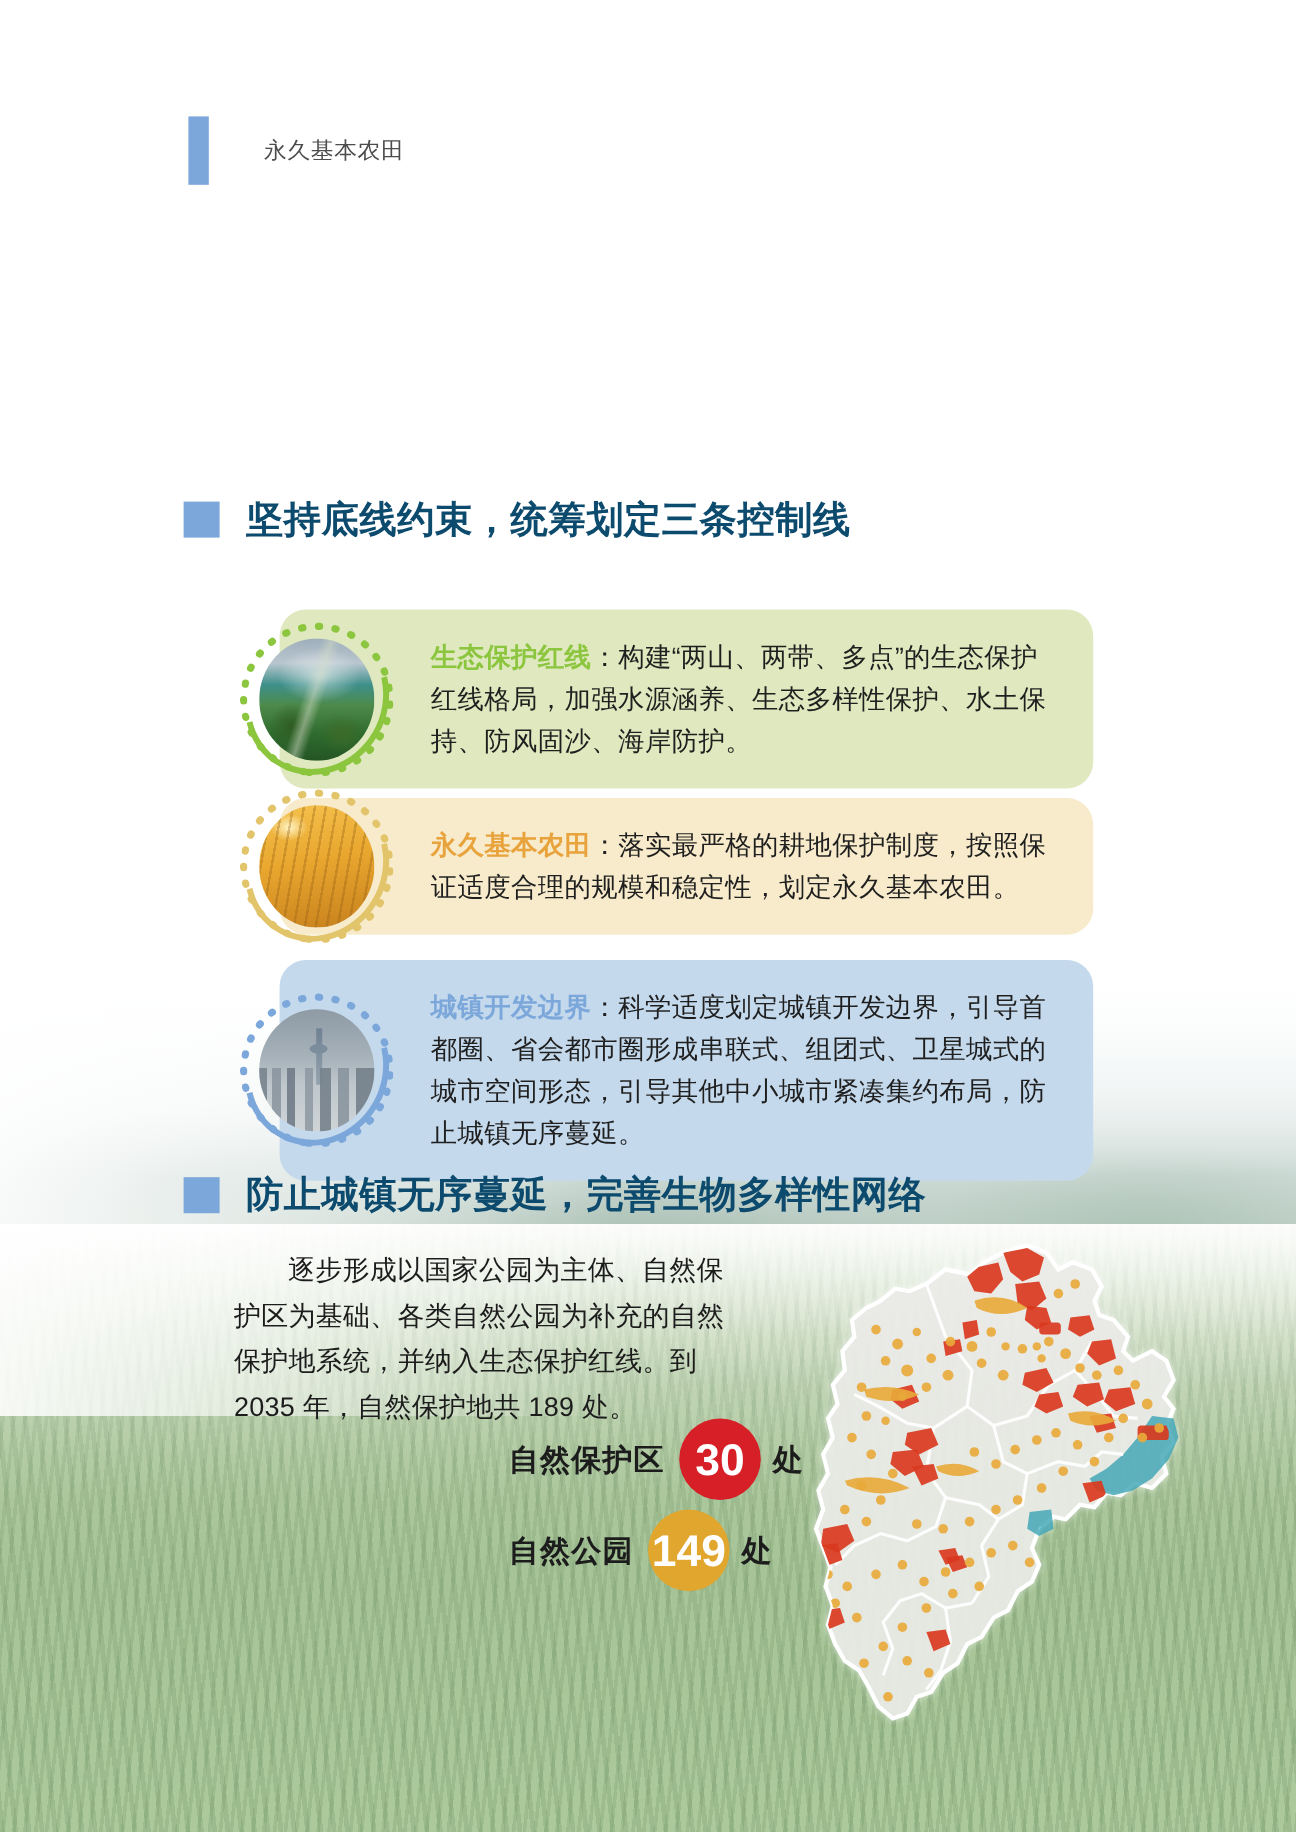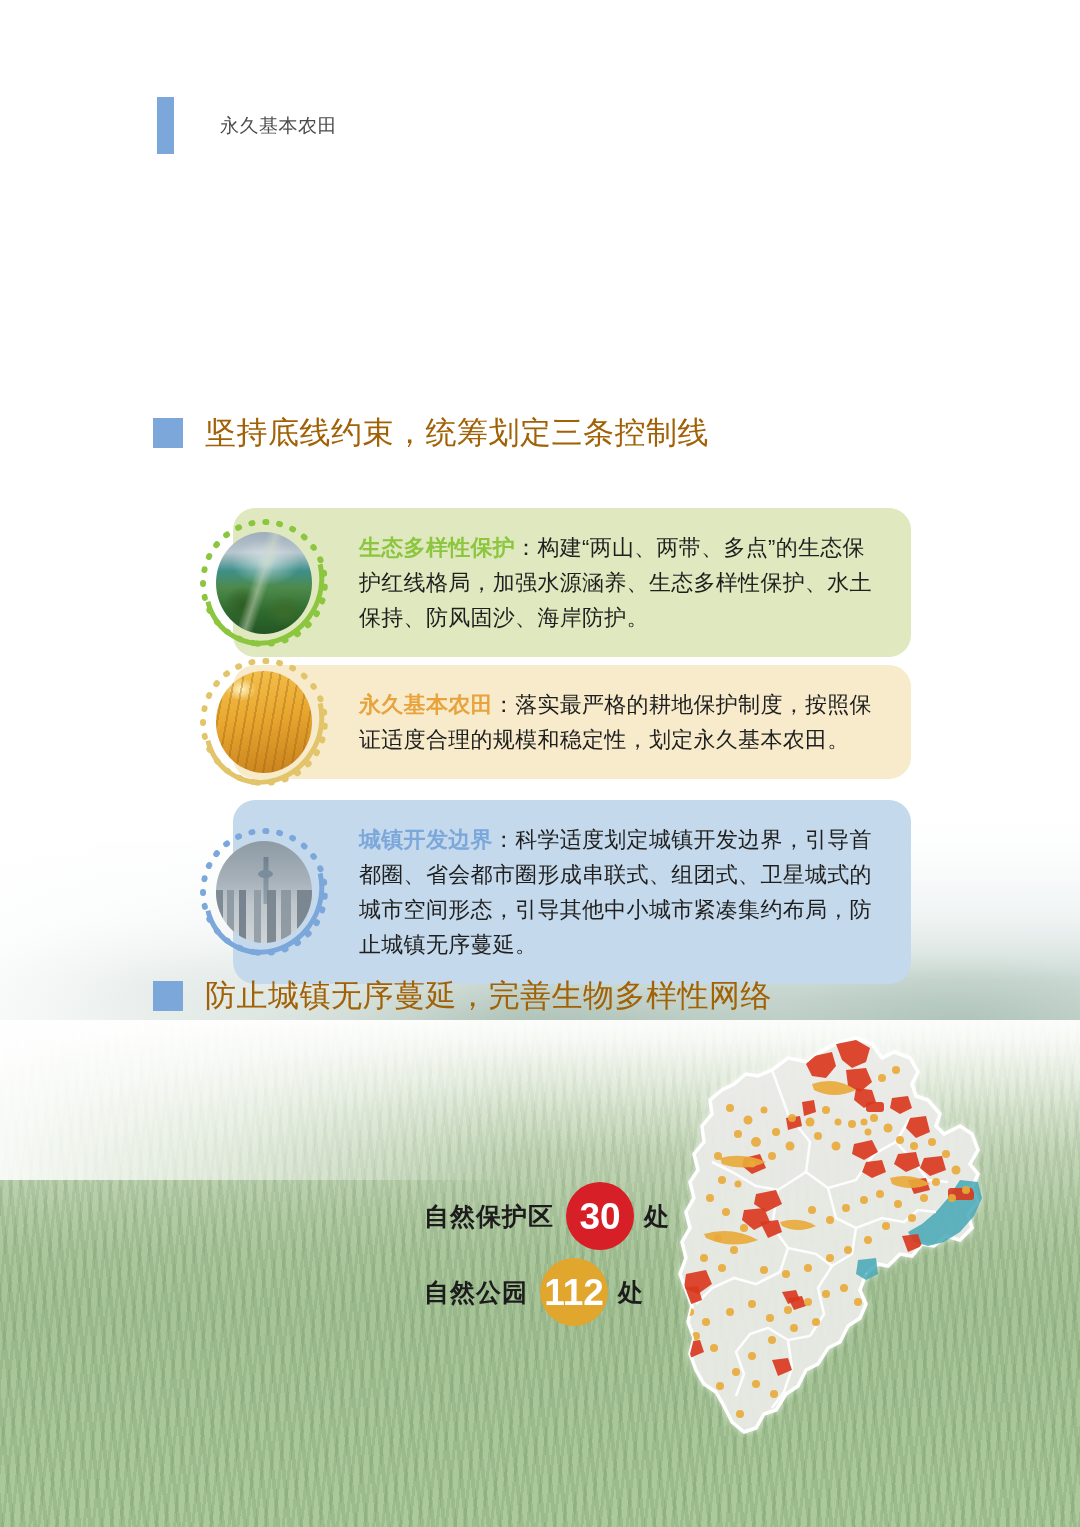--- a/index.html
+++ b/index.html
@@ -76,21 +76,21 @@
   .crumb{position:absolute;left:157px;top:97px;display:flex;align-items:center;}
   .crumb-bar{width:17px;height:57px;background:#7ba7da;}
   .crumb-text{margin-left:46px;font-size:19px;color:#4c4c4c;letter-spacing:.5px;}
 
   
   .sec-title{position:absolute;left:154px;top:232px;font-size:46px;color:#7ea8dc;letter-spacing:1px;white-space:nowrap;}
 
   
   .subhead{position:absolute;display:flex;align-items:center;}
   .subhead .sq{width:30px;height:30px;background:#7ba7da;flex:none;}
-  .subhead .tx{margin-left:22px;font-size:31px;font-weight:normal;color:#a16207;letter-spacing:.5px;white-space:nowrap;}
+  .subhead .tx{margin-left:22px;font-size:31px;font-weight:bold;color:#0c4a6e;letter-spacing:.5px;white-space:nowrap;}
   #subhead1{left:153px;top:412px;}
   #subhead2{left:153px;top:975px;}
 
   
   .card{position:absolute;left:233px;width:678px;border-radius:22px;}
   .card-body{position:relative;padding:22px 26px 22px 126px;font-size:22px;line-height:35px;color:#1f1f1f;letter-spacing:.3px;}
   .card-key{font-weight:bold;}
 
   #card-eco{top:508px;min-height:126px;background:#dfe8be;}
   #card-eco .card-key{color:#8cc63f;}
@@ -203,21 +203,21 @@
 
     <div class="card" id="card-eco">
       <div class="card-body">
         <div class="thumb" id="thumb-eco">
           <div class="ring ring-solid"></div>
           <svg class="ring-dots" viewBox="0 0 128 138">
             <circle cx="64" cy="69" r="61" fill="none" stroke="#8CC63F" stroke-width="6" stroke-linecap="round" stroke-dasharray="1 13" transform="rotate(100 64 69)" stroke-dashoffset="0"></circle>
           </svg>
           <div class="thumb-img"></div>
         </div>
-        <span class="card-key">生态多样性保护</span><span>：</span><span>构建“两山、两带、多点”的生态保护红线格局，加强水源涵养、生态多样性保护、水土保持、防风固沙、海岸防护。</span>
+        <span class="card-key">生态保护红线</span><span>：</span><span>构建“两山、两带、多点”的生态保护红线格局，加强水源涵养、生态多样性保护、水土保持、防风固沙、海岸防护。</span>
       </div>
     </div>
 
     <div class="card" id="card-urban">
       <div class="card-body">
         <div class="thumb" id="thumb-urban">
           <div class="ring ring-solid"></div>
           <svg class="ring-dots" viewBox="0 0 128 138">
             <circle cx="64" cy="69" r="61" fill="none" stroke="#7BA7DA" stroke-width="6" stroke-linecap="round" stroke-dasharray="1 13" transform="rotate(100 64 69)"></circle>
           </svg>
@@ -240,30 +240,31 @@
         </div>
         <span class="card-key">永久基本农田</span><span>：</span><span>落实最严格的耕地保护制度，按照保证适度合理的规模和稳定性，划定永久基本农田。</span>
       </div>
     </div>
 
     <div class="subhead" id="subhead2">
       <div class="sq"></div>
       <div class="tx">防止城镇无序蔓延，完善生物多样性网络</div>
     </div>
 
+    <div class="para">逐步形成以国家公园为主体、自然保护区为基础、各类自然公园为补充的自然保护地系统，并纳入生态保护红线。到 2035 年，自然保护地共 189 处。</div>
 
     <div class="stats">
       <div class="stat-row" id="stat-0">
         <span class="stat-label">自然保护区</span>
         <span class="stat-circle">30</span>
         <span class="stat-unit">处</span>
       </div>
       <div class="stat-row" id="stat-1">
         <span class="stat-label">自然公园</span>
-        <span class="stat-circle">112</span>
+        <span class="stat-circle">149</span>
         <span class="stat-unit">处</span>
       </div>
     </div>
 
     <div class="map-wrap">
       <svg viewBox="0 0 360 430">
         <defs>
           <clipPath id="landclip">
             <path d="M112,48 L128,36 L148,40 L160,30 L176,22 L196,16 L212,22 L222,36 L234,30
                      L250,36 L258,50 L252,62 L256,74 L268,78 L280,92 L276,104 L284,112

